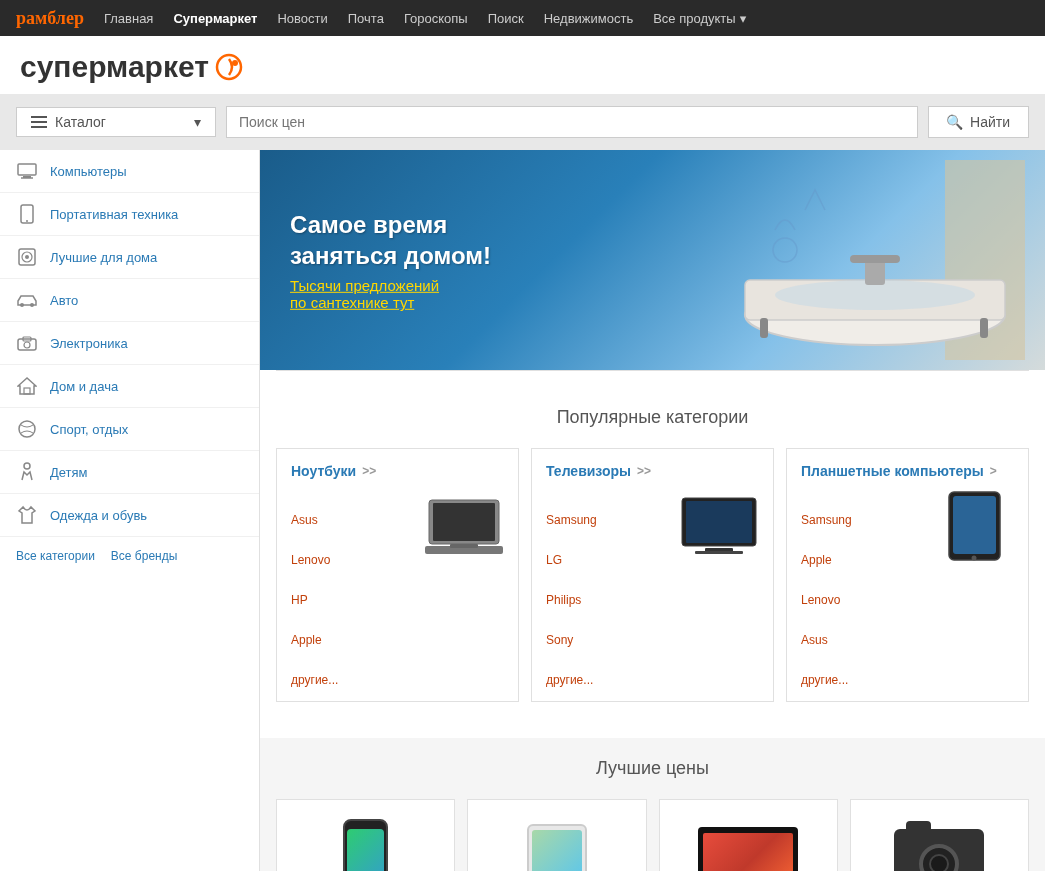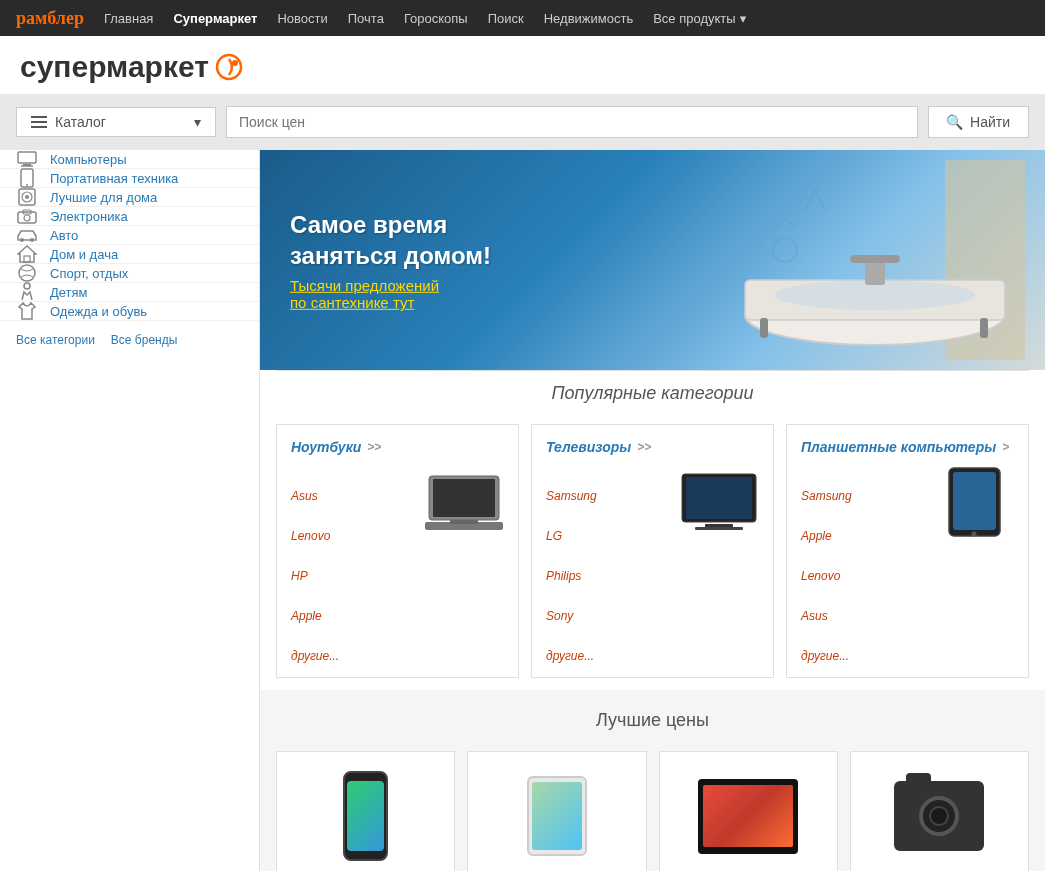--- a/index.html
+++ b/index.html
@@ -123,21 +123,21 @@
     .sidebar {
       width: 260px;
       background: #fff;
       border-right: 1px solid #e0e0e0;
       flex-shrink: 0;
     }
     .sidebar-item {
       display: flex;
       align-items: center;
       gap: 12px;
-      padding: 0 16px;
+      padding: 12px 16px;
       border-bottom: 1px solid #f0f0f0;
       cursor: pointer;
       color: #2a7ab5;
       font-size: 13px;
       text-decoration: none;
     }
     .sidebar-icon {
       width: 22px;
       height: 18px;
       display: flex;
@@ -188,23 +188,22 @@
     .banner-subtitle {
       font-size: 15px;
       color: #ffd700;
       margin-top: 6px;
       text-decoration: underline;
       cursor: pointer;
     }
 
     
     .popular-section {
-      padding: 12px 16px;
-      background: #fff;
-      font-style: italic;
+      padding: 36px 16px;
+      background: #fff;
     }
     .section-title {
       text-align: center;
       font-size: 18px;
       color: #555;
       margin-bottom: 20px;
       font-weight: normal;
     }
     .categories-grid {
       display: flex;
@@ -458,38 +457,38 @@
             <rect x="2" y="2" width="16" height="16" rx="2" fill="none" stroke="#888" stroke-width="1.5"></rect>
             <circle cx="10" cy="10" r="5" fill="none" stroke="#888" stroke-width="1.2"></circle>
             <circle cx="10" cy="10" r="2" fill="#888"></circle>
           </svg>
       </span>
       <span>Лучшие для дома</span>
     </a>
 
     <a class="sidebar-item">
       <span class="sidebar-icon">
+        <svg width="22" height="14" viewBox="0 0 22 14">
+            <path d="M2 8 L5 3 L17 3 L20 8 L20 12 L2 12 Z" fill="none" stroke="#888" stroke-width="1.5"></path>
+            <circle cx="6" cy="12" r="2" fill="#888"></circle>
+            <circle cx="16" cy="12" r="2" fill="#888"></circle>
+          </svg>
+      </span>
+      <span>Авто</span>
+    </a>
+
+    <a class="sidebar-item">
+      <span class="sidebar-icon">
         <svg width="20" height="16" viewBox="0 0 20 16">
             <rect x="1" y="4" width="18" height="11" rx="2" fill="none" stroke="#888" stroke-width="1.5"></rect>
             <rect x="6" y="2" width="8" height="4" rx="1" fill="none" stroke="#888" stroke-width="1.2"></rect>
             <circle cx="10" cy="10" r="3" fill="none" stroke="#888" stroke-width="1.2"></circle>
           </svg>
       </span>
       <span>Электроника</span>
-    </a>
-
-    <a class="sidebar-item">
-      <span class="sidebar-icon">
-        <svg width="22" height="14" viewBox="0 0 22 14">
-            <path d="M2 8 L5 3 L17 3 L20 8 L20 12 L2 12 Z" fill="none" stroke="#888" stroke-width="1.5"></path>
-            <circle cx="6" cy="12" r="2" fill="#888"></circle>
-            <circle cx="16" cy="12" r="2" fill="#888"></circle>
-          </svg>
-      </span>
-      <span>Авто</span>
     </a>
 
     <a class="sidebar-item">
       <span class="sidebar-icon">
         <svg width="20" height="18" viewBox="0 0 20 18">
             <polygon points="10,1 1,9 3,9 3,17 17,17 17,9 19,9" fill="none" stroke="#888" stroke-width="1.5"></polygon>
             <rect x="7" y="11" width="6" height="6" fill="none" stroke="#888" stroke-width="1.2"></rect>
           </svg>
       </span>
       <span>Дом и дача</span>

